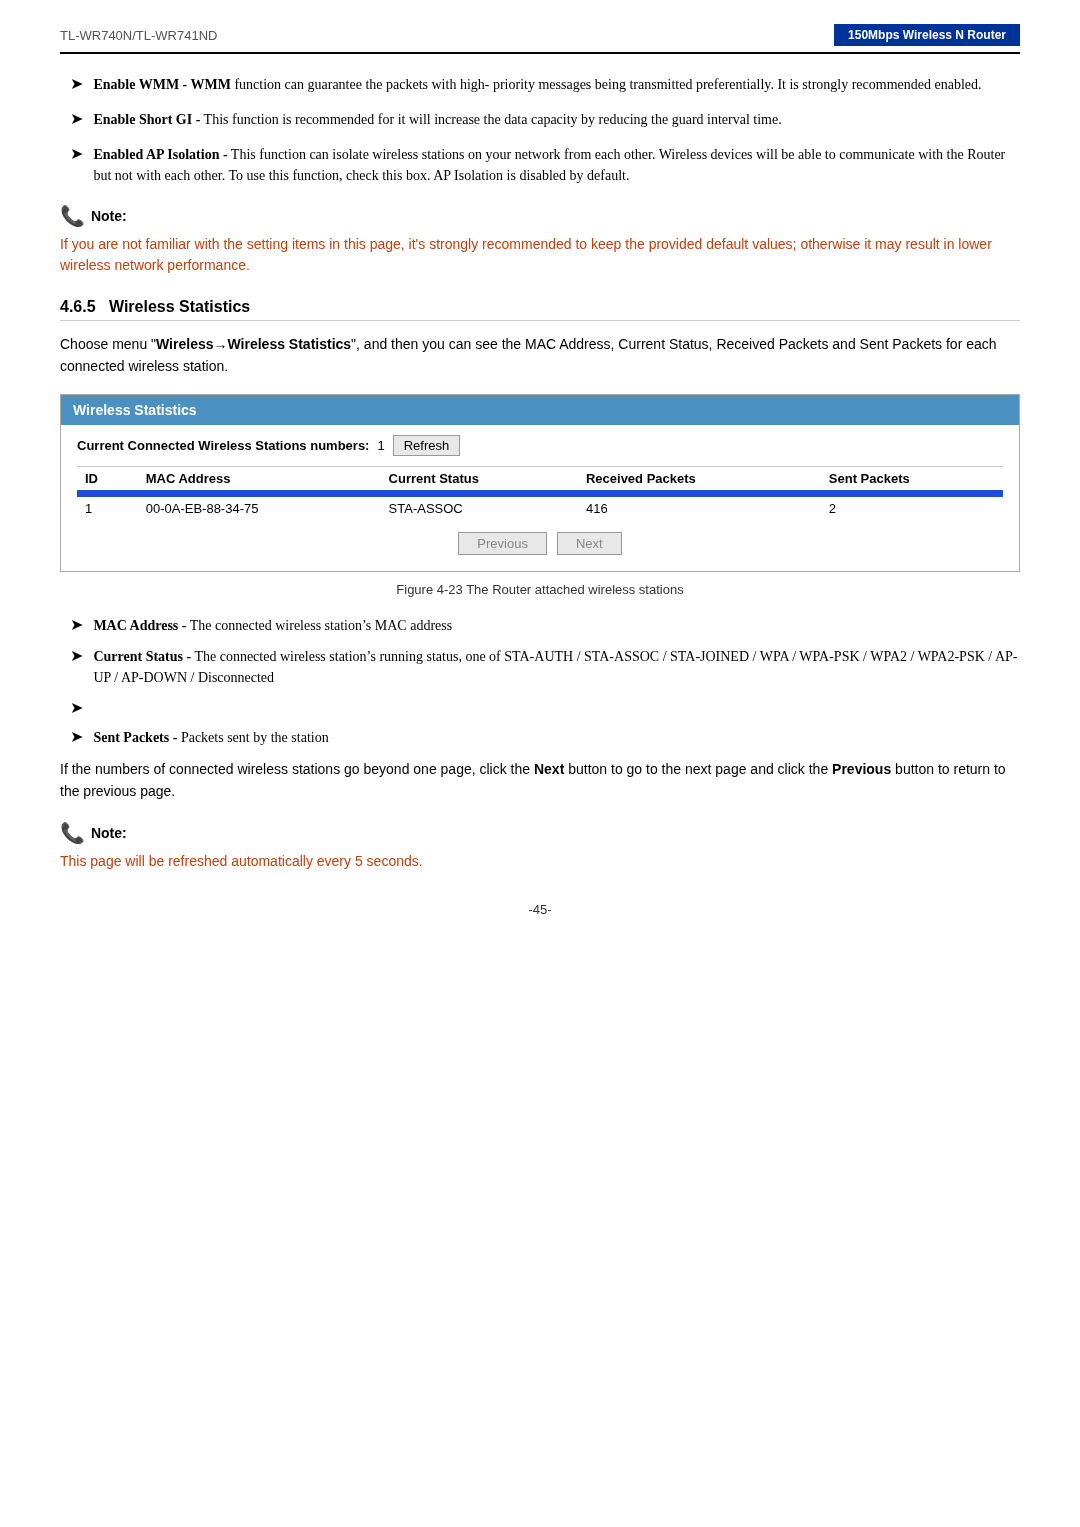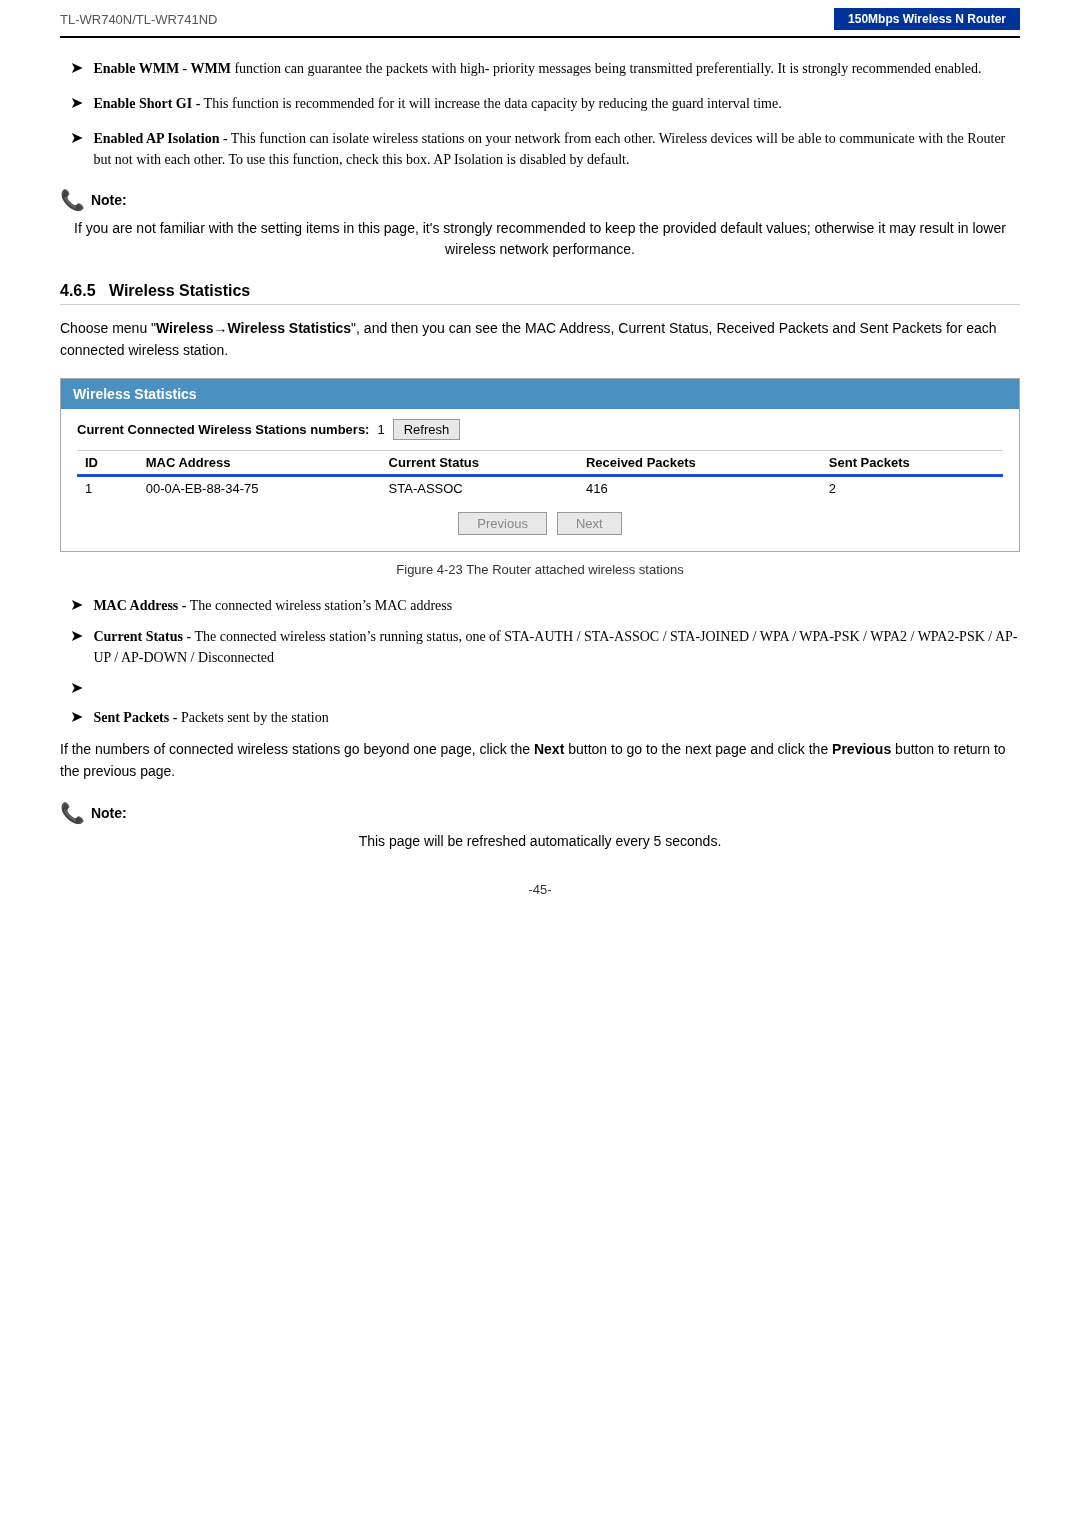--- a/index.html
+++ b/index.html
@@ -8,21 +8,21 @@
       font-size: 14px;
       background: #fff;
       color: #000;
       width: 1080px;
       min-height: 1527px;
       padding: 0;
     }
     .page-wrapper {
       width: 1080px;
       min-height: 1527px;
-      padding: 8px 60px 40px 60px;
+      padding: 24px 60px 40px 60px;
     }
     .header-bar {
       display: flex;
       justify-content: flex-end;
       align-items: center;
       border-bottom: 2px solid #000;
       padding-bottom: 6px;
       margin-bottom: 20px;
     }
     .header-left {
@@ -73,25 +73,24 @@
       color: #6666cc;
       font-size: 20px;
       margin-right: 6px;
     }
     .note-label {
       font-weight: bold;
       color: #000;
       font-size: 14px;
     }
     .note-text {
-      color: #000000;
+      color: #c2410c;
       font-size: 14px;
       line-height: 1.5;
       margin-left: 0;
-      text-align: center;
     }
     .section-heading {
       font-size: 16px;
       font-weight: bold;
       margin: 22px 0 12px 0;
       border-bottom: 1px solid #ccc;
       padding-bottom: 4px;
     }
     .section-intro {
       font-size: 14px;
@@ -137,21 +136,21 @@
     .ws-table {
       width: 100%;
       border-collapse: collapse;
       font-size: 13px;
     }
     .ws-table thead tr th {
       font-weight: bold;
       text-align: left;
       padding: 4px 8px;
       border-top: 1px solid #ccc;
-      border-bottom: 3px solid #1d4ed8;
+      border-bottom: 7px solid #1d4ed8;
     }
     .ws-table tbody tr td {
       padding: 4px 8px;
     }
     .ws-table .col-id { width: 40px; }
     .ws-table .col-mac { width: 160px; }
     .ws-table .col-status { width: 130px; }
     .ws-table .col-recv { width: 160px; }
     .ws-table .col-sent { width: 120px; }
     .ws-nav-row {

